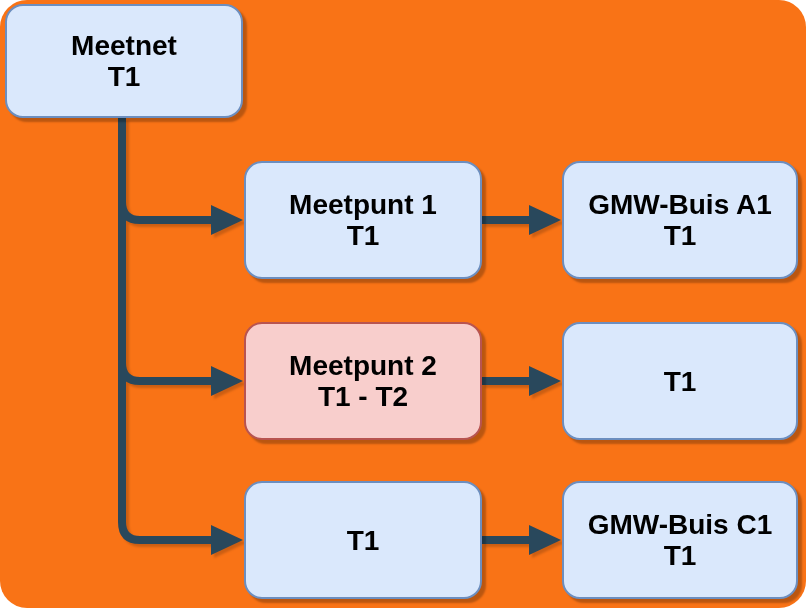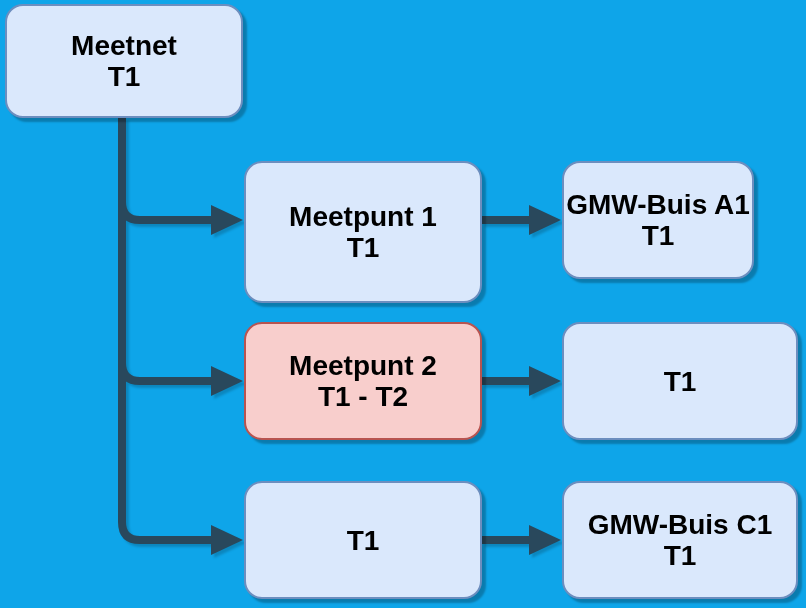--- a/index.html
+++ b/index.html
@@ -1,22 +1,23 @@
 <!DOCTYPE html>
 <html><head>
 <meta charset="utf-8">
 <style>
   html, body { margin: 0; padding: 0; background: #ffffff; }
   #canvas {
     position: relative;
     width: 806px;
     height: 608px;
-    background: #0ea5e9;
+    background: #f97316;
     overflow: hidden;
     font-family: "Liberation Sans", sans-serif;
+    border-radius: 27px;
   }
   .node {
     position: absolute;
     box-sizing: border-box;
     border: 2px solid #6c8ebf;
     border-radius: 18px;
     background: #dae8fc;
     display: flex;
     flex-direction: column;
     align-items: center;
@@ -25,24 +26,24 @@
     font-weight: bold;
     font-size: 28px;
     line-height: 31px;
     color: #000000;
     box-shadow: 4px 4px 2px rgba(0,0,0,0.25);
   }
   .node--blue { background: #dae8fc; border-color: #6c8ebf; }
   .node--red  { background: #f8cecc; border-color: #b85450; }
 
   #node-meetnet   { left: 5px;   top: 4px;   width: 238px; height: 114px; }
-  #node-meetpunt1 { left: 244px; top: 161px; width: 238px; height: 142px; }
+  #node-meetpunt1 { left: 244px; top: 161px; width: 238px; height: 118px; }
   #node-meetpunt2 { left: 244px; top: 322px; width: 238px; height: 118px; }
   #node-meetpunt3 { left: 244px; top: 481px; width: 238px; height: 118px; }
-  #node-gmw-a1    { left: 562px; top: 161px; width: 192px; height: 118px; }
+  #node-gmw-a1    { left: 562px; top: 161px; width: 236px; height: 118px; }
   #node-gmw-b1    { left: 562px; top: 322px; width: 236px; height: 118px; }
   #node-gmw-c1    { left: 562px; top: 481px; width: 236px; height: 118px; text-align: center; }
 
   #edge-layer {
     position: absolute;
     left: 0; top: 0;
     width: 806px; height: 608px;
     filter: drop-shadow(3px 3px 1px rgba(0,0,0,0.18));
   }
   #edge-layer path {

